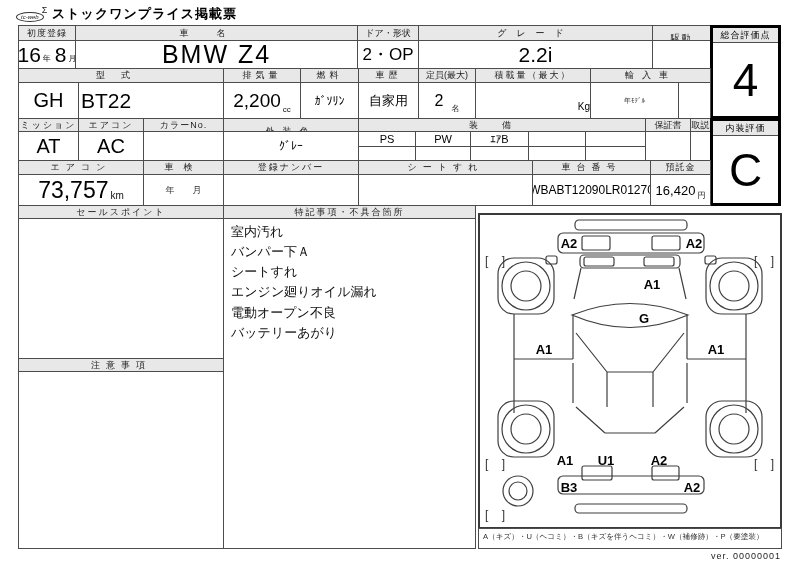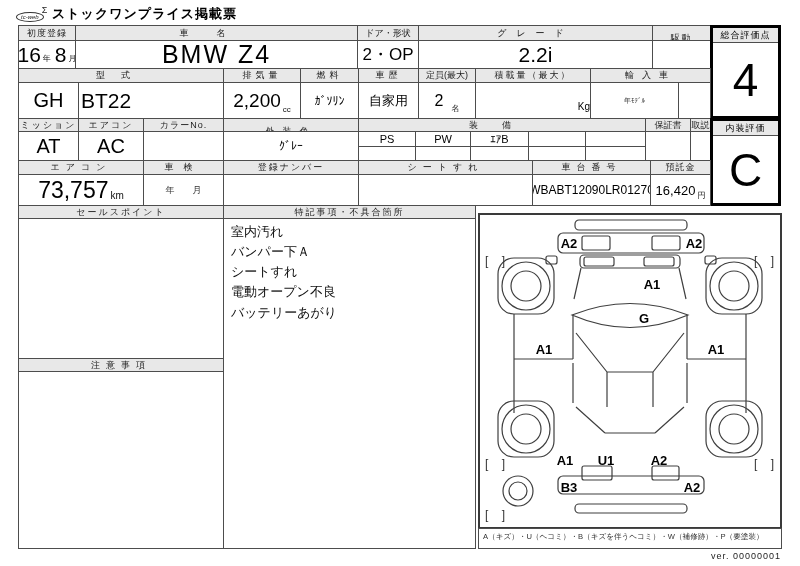--- a/index.html
+++ b/index.html
@@ -129,20 +129,21 @@
 <div class="c hd" style="left:18px;top:205px;width:206px;height:14px;letter-spacing:2px">セールスポイント</div>
 <div class="c" style="left:18px;top:218px;width:206px;height:141px"></div>
 <div class="c hd" style="left:18px;top:358px;width:206px;height:14px;letter-spacing:6px">注意事項</div>
 <div class="c" style="left:18px;top:371px;width:206px;height:178px"></div>
 
 <div class="c hd" style="left:223px;top:205px;width:253px;height:14px;letter-spacing:2px">特記事項・不具合箇所</div>
 <div class="c defectlist" style="left:223px;top:218px;width:253px;height:331px">
   <div>室内汚れ</div>
   <div>バンパー下Ａ</div>
   <div>シートすれ</div>
+  <div>エンジン廻りオイル漏れ</div>
   <div>電動オープン不良</div>
   <div>バッテリーあがり</div>
 </div>
 
 <div class="c" style="left:478px;top:213px;width:304px;height:316px;border-width:2px;border-color:#3a3a3a">
   <svg width="300" height="312" viewBox="0 0 300 312">
     <g class="sh">
 
       <rect x="95" y="5" width="112" height="10" rx="4"></rect>
       <rect x="78" y="18" width="146" height="20" rx="5"></rect>

